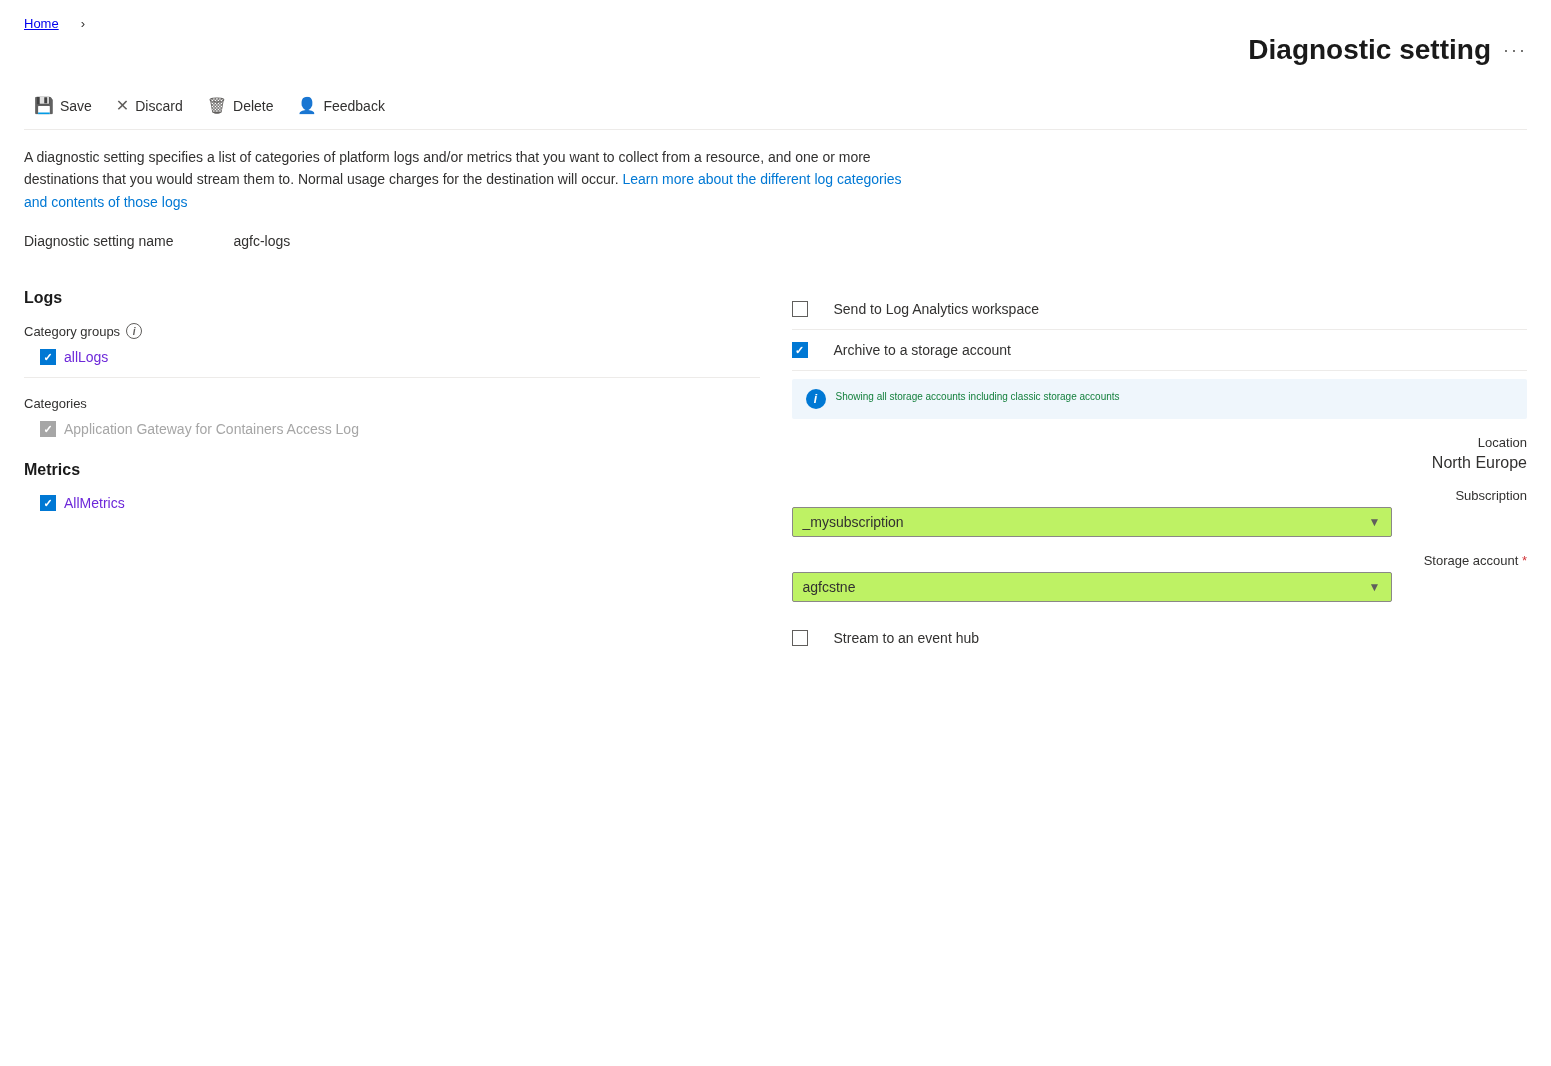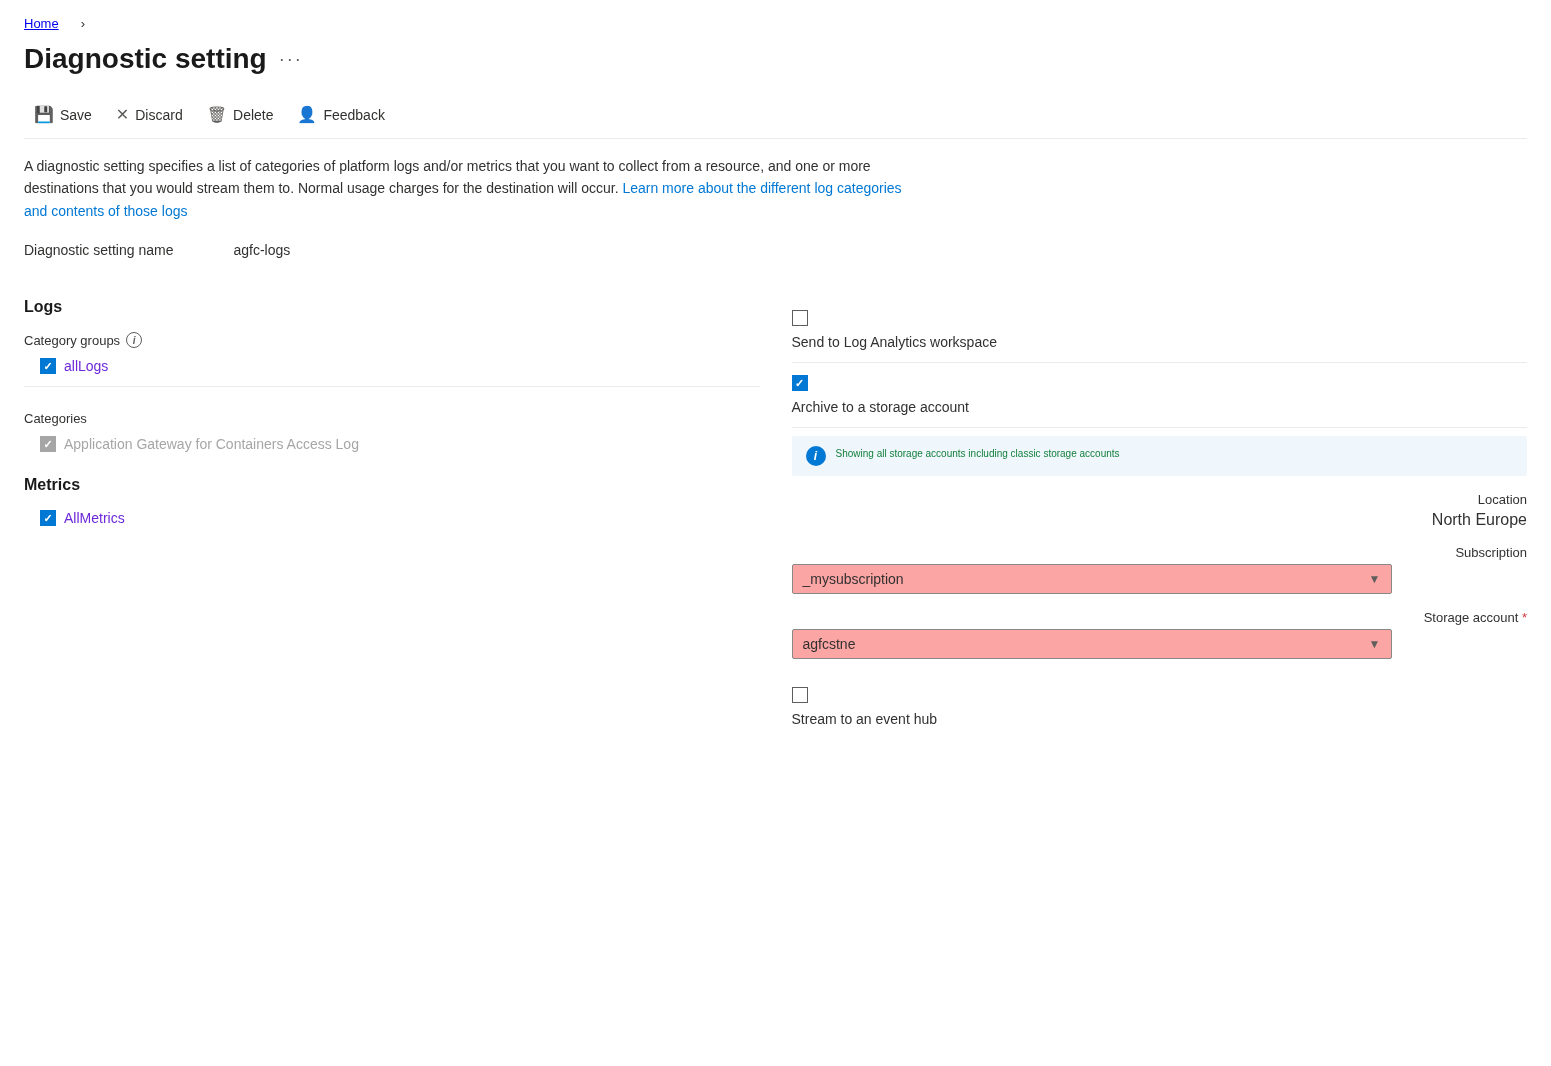--- a/index.html
+++ b/index.html
@@ -9,33 +9,34 @@
       color: #1a1a1a;
       background: #fff;
     }
     .page-container {
       padding: 16px 24px;
       max-width: 1551px;
     }
     .breadcrumb {
       color: #0078d4;
       font-size: 13px;
-      margin-bottom: 12px;
+      margin-bottom: 3px;
       display: flex;
       align-items: center;
       gap: 22px;
     }
     .breadcrumb span {
       color: #323130;
     }
     .page-title-row {
       display: flex;
       align-items: center;
       gap: 12px;
       margin-bottom: 16px;
+      justify-content: flex-end;
     }
     .page-title {
       font-size: 28px;
       font-weight: 600;
       color: #1a1a1a;
     }
     .more-options {
       color: #605e5c;
       font-size: 18px;
       cursor: pointer;
@@ -164,25 +165,24 @@
     .divider {
       border: none;
       border-top: 1px solid #edebe9;
       margin: 12px 0;
     }
     .destination-section {
       margin-bottom: 0;
     }
     .destination-row {
       display: flex;
-      align-items: flex-start;
-      gap: 8px;
+      align-items: flex-end;
+      gap: 26px;
       padding: 12px 0;
       border-bottom: 1px solid #edebe9;
-      flex-direction: column;
     }
     .destination-row:last-of-type {
       border-bottom: none;
     }
     .destination-label {
       font-size: 14px;
       color: #323130;
     }
     .info-banner {
       background: #eff6fc;
@@ -226,42 +226,42 @@
       font-size: 16px;
       color: #323130;
     }
     .required-star {
       color: #d13438;
     }
     .select-control {
       width: 100%;
       max-width: 600px;
       border: 1px solid #8a8886;
-      background: #fca5a5;
+      background: #bef264;
       padding: 6px 10px;
       font-size: 14px;
       color: #323130;
       display: flex;
       align-items: center;
       justify-content: space-between;
       cursor: pointer;
       border-radius: 2px;
     }
     .select-control .chevron {
       color: #605e5c;
       font-size: 12px;
     }
     .archive-section {
       padding-left: 0;
     }
     .metrics-section {
       margin-top: 24px;
     }
     .categories-section {
-      margin-top: 24px;
+      margin-top: 18px;
     }
   </style>
 </head>
 <body>
 
 <div class="page-container">
 
   <div class="breadcrumb">
     <a href="#">Home</a>
     <span>›</span>

